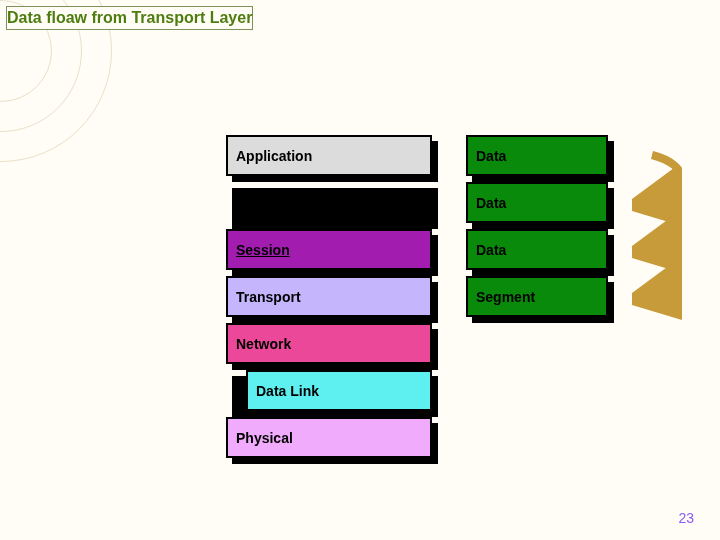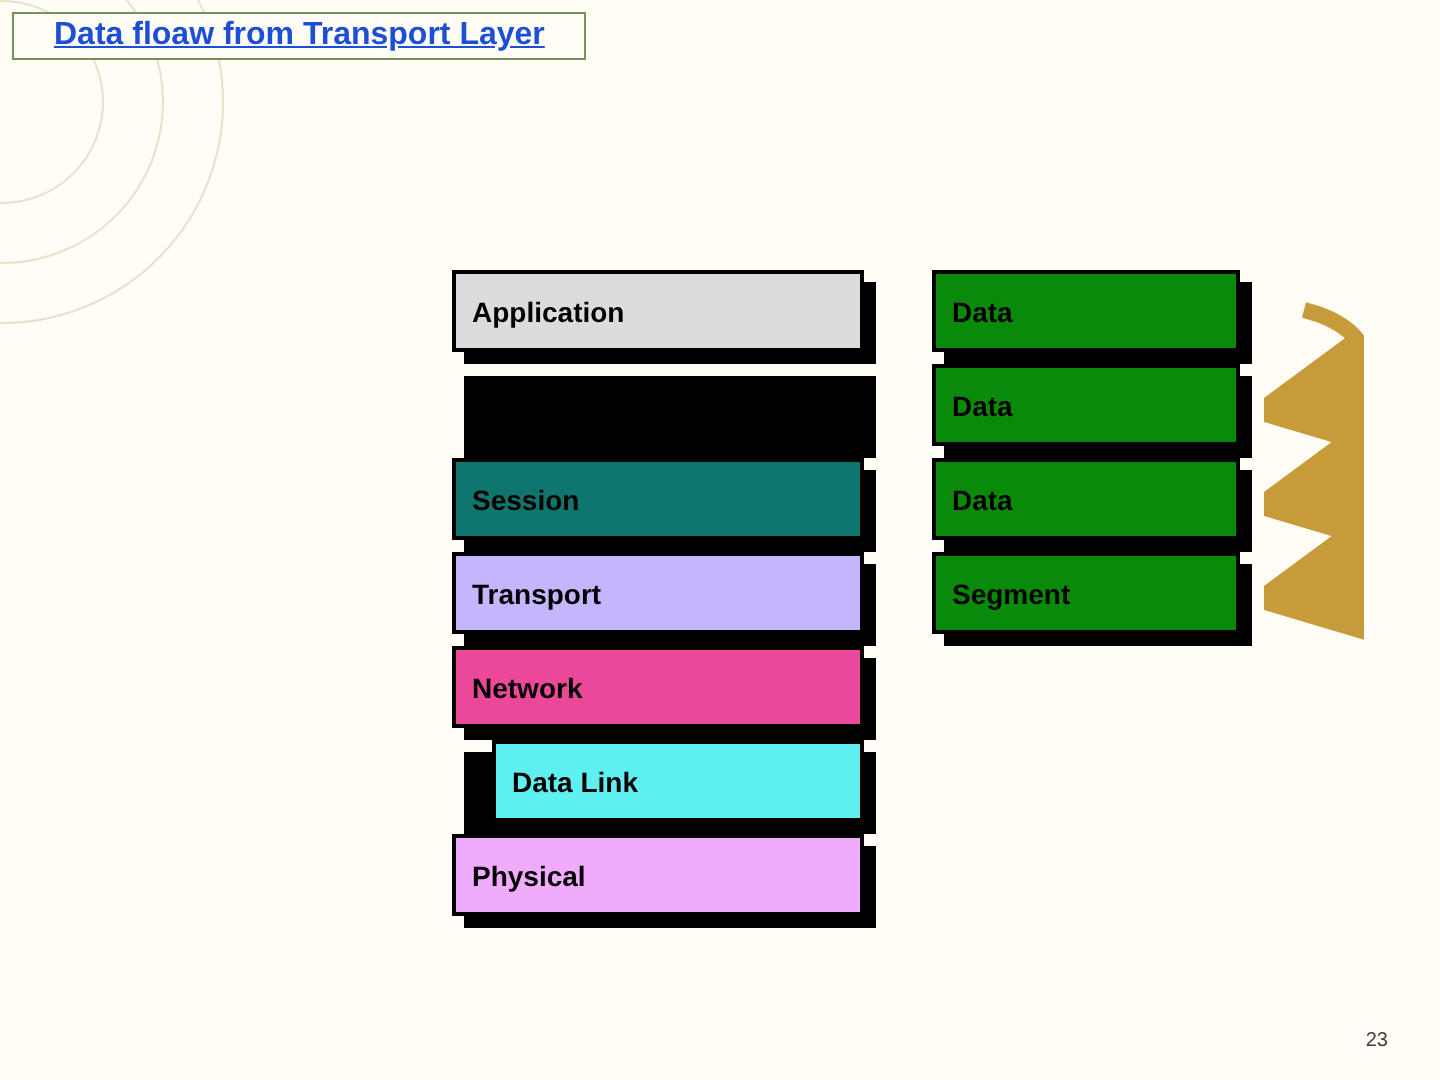--- a/index.html
+++ b/index.html
@@ -13,27 +13,26 @@
   }
   .deco {
     position: absolute;
     border-radius: 50%;
     border: 1px solid #e8e0c8;
   }
   .title {
     position: absolute;
     top: 6px;
     left: 6px;
-    padding: 2px 20px;
+    padding: 2px 0;
     border: 1px solid #7a9157;
-    color: #1d4ed8;
+    color: #4d7c0f;
     font-size: 16px;
     font-weight: bold;
     background: #fffdf5;
-    text-decoration: underline;
   }
   .canvas {
     position: absolute;
     top: 135px;
     left: 226px;
     width: 460px;
   }
   .row {
     height: 47px;
     display: flex;
@@ -52,35 +51,35 @@
     font-weight: bold;
     color: #000;
   }
   .shadow {
     position: absolute;
     top: 6px; left: 6px; right: 0; bottom: 0;
     background: #000;
   }
   .layerCell { width: 212px; }
   .gap { width: 28px; }
-  .dataCell { width: 160px; }
+  .dataCell { width: 148px; }
   .dataBox { background: #0a8a0a; }
   .arrows {
     position: absolute;
     left: 406px;
     top: 0;
     width: 50px;
     height: 200px;
   }
   .pagenum {
     position: absolute;
     right: 26px;
     bottom: 14px;
-    color: #404040;
-    font-size: 10px;
+    color: #8b5cf6;
+    font-size: 14px;
   }
 </style>
 </head>
 <body>
 
 <div class="deco" style="width:220px;height:220px;left:-110px;top:-60px;"></div>
 <div class="deco" style="width:160px;height:160px;left:-80px;top:-30px;"></div>
 <div class="deco" style="width:100px;height:100px;left:-50px;top:0px;"></div>
 
 <div class="title">Data floaw from Transport  Layer</div>
@@ -115,21 +114,21 @@
       </div>
       <div class="gap"></div>
       <div class="cell dataCell">
         <div class="shadow"></div>
         <div class="box dataBox">Data</div>
       </div>
     </div>
     <div class="row">
       <div class="cell layerCell">
         <div class="shadow"></div>
-        <div class="box" style="background: #0f766e;">Session</div>
+        <div class="box" style="background: #a21caf; text-decoration: underline;">Session</div>
       </div>
       <div class="gap"></div>
       <div class="cell dataCell">
         <div class="shadow"></div>
         <div class="box dataBox">Data</div>
       </div>
     </div>
     <div class="row">
       <div class="cell layerCell">
         <div class="shadow"></div>

